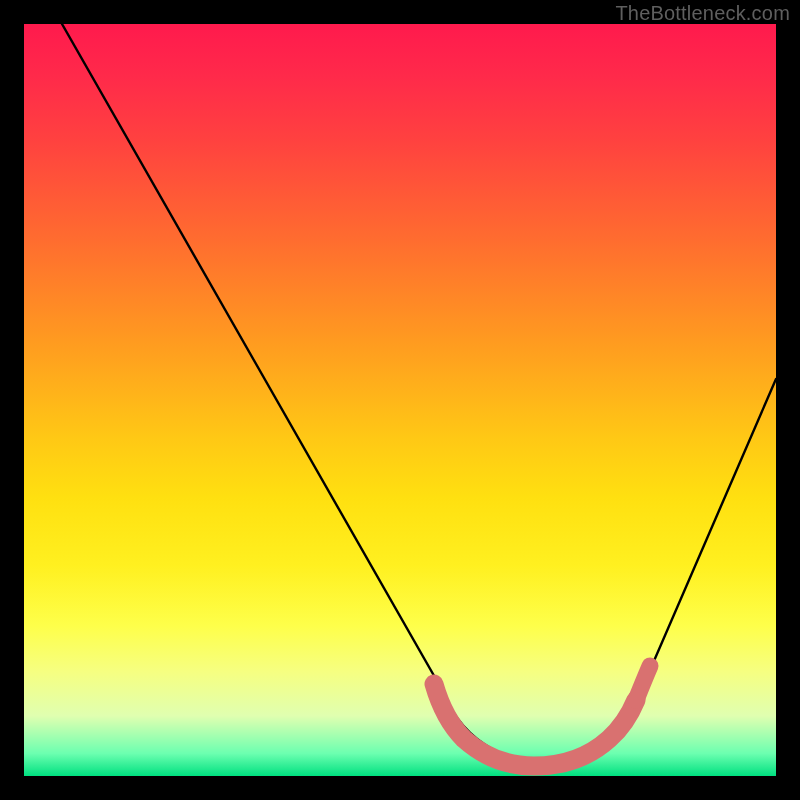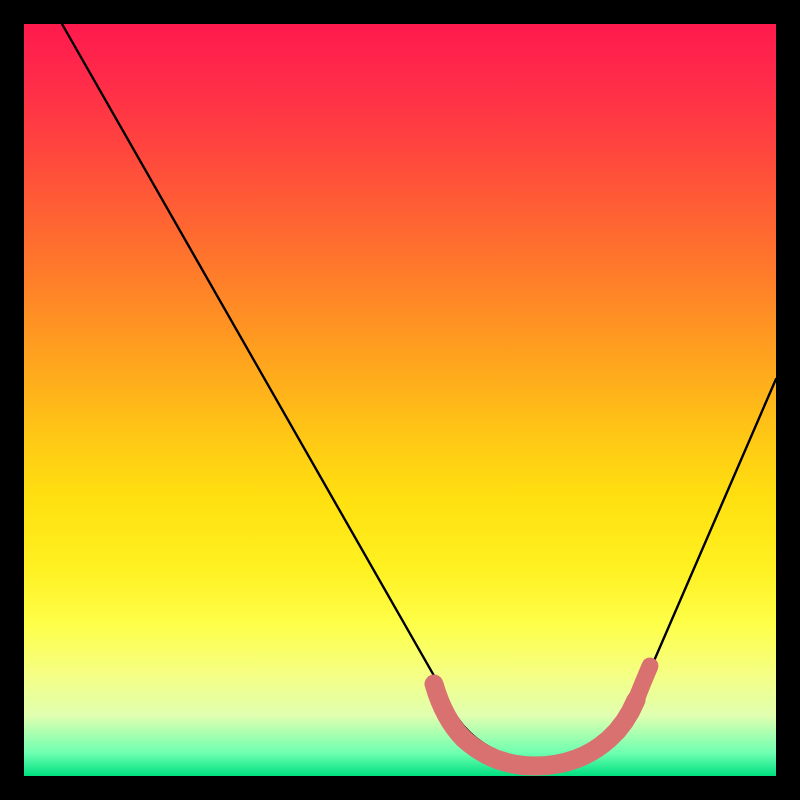--- a/index.html
+++ b/index.html
@@ -74,13 +74,14 @@
 
     <path d="M 410 660
              Q 420 695 440 715
              Q 470 742 510 742
              Q 555 742 585 715
              Q 602 700 612 676" fill="none" stroke="#d97170" stroke-width="19" stroke-linecap="round" stroke-linejoin="round"></path>
 
     <path d="M 612 676 Q 620 656 626 642" fill="none" stroke="#d97170" stroke-width="17" stroke-linecap="round"></path>
   </svg>
 
+  <div class="site-label">TheBottleneck.com</div>
 </div>
 
 </body></html>

